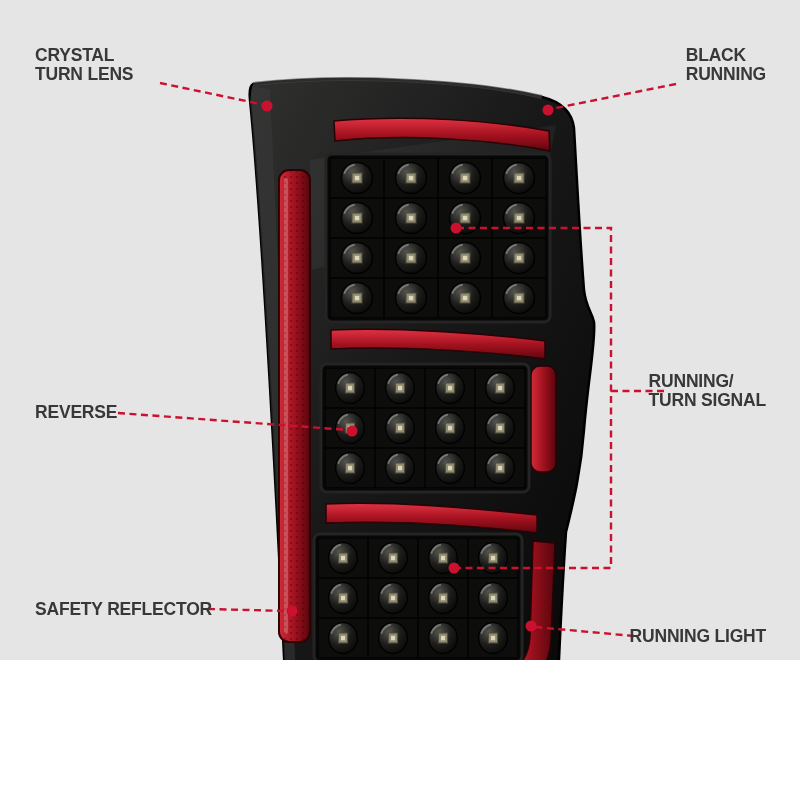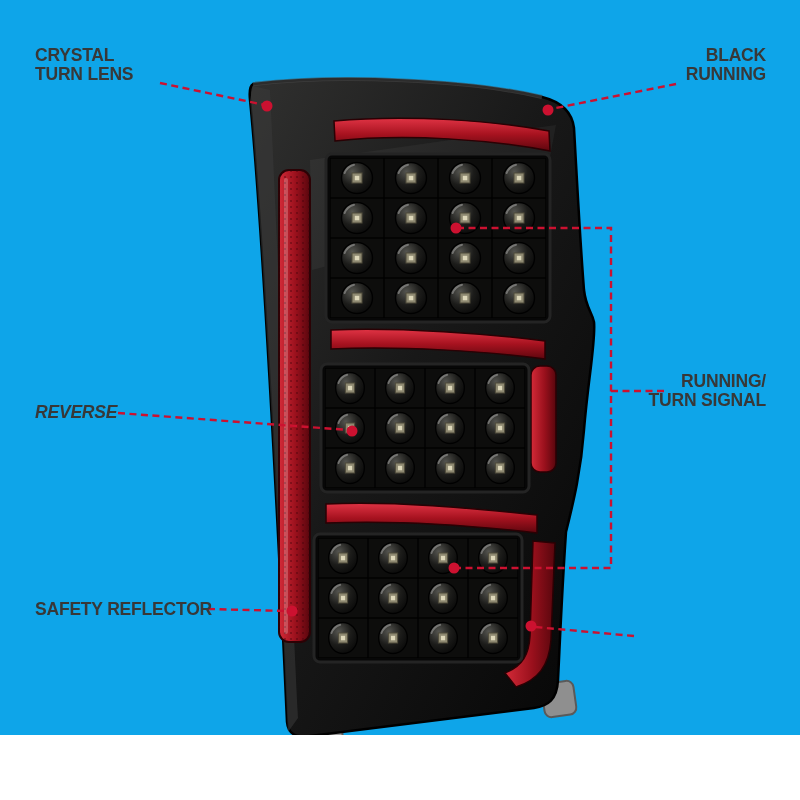--- a/index.html
+++ b/index.html
@@ -1,37 +1,37 @@
 <!DOCTYPE html>
 <html><head>
 <meta charset="utf-8">
 <style>
   html, body { margin: 0; padding: 0; background: #ffffff; }
   .stage {
     position: relative;
     width: 800px;
-    height: 735px;
-    background: #0ea5e9;
+    height: 660px;
+    background: #e5e5e5;
     overflow: hidden;
     font-family: "Liberation Sans", sans-serif;
   }
   .art {
     position: absolute;
     left: 0; top: 0;
   }
   .callout {
     position: absolute;
     font-weight: bold;
     font-size: 17.5px;
     line-height: 19px;
     letter-spacing: -0.2px;
     color: #383838;
     white-space: nowrap;
   }
-  .callout.right { text-align: right; }
+  .callout.right { }
   .callout span { display: block; }
 </style>
 </head>
 <body>
 
 <div class="stage">
 
   <svg class="art" width="800" height="800" viewBox="0 0 800 800" xmlns="http://www.w3.org/2000/svg">
     <defs>
       <linearGradient id="gHousing" x1="0" y1="0" x2="1" y2="1">
@@ -156,27 +156,30 @@
   <div class="callout" style="left:35px; top:46px;">
     <span>CRYSTAL</span>
     <span>TURN LENS</span>
   </div>
 
   <div class="callout right" style="right:34px; top:46px;">
     <span>BLACK</span>
     <span>RUNNING</span>
   </div>
 
-  <div class="callout" style="left:35px; top:403px;font-style:italic;">
+  <div class="callout" style="left:35px; top:403px;">
     <span>REVERSE</span>
   </div>
 
   <div class="callout" style="left:35px; top:600px;">
     <span>SAFETY REFLECTOR</span>
   </div>
 
   <div class="callout right" style="right:34px; top:372px;">
     <span>RUNNING/</span>
     <span>TURN SIGNAL</span>
   </div>
 
+  <div class="callout right" style="right:34px; top:627px;">
+    <span>RUNNING LIGHT</span>
+  </div>
 
 </div>
 
 </body></html>

